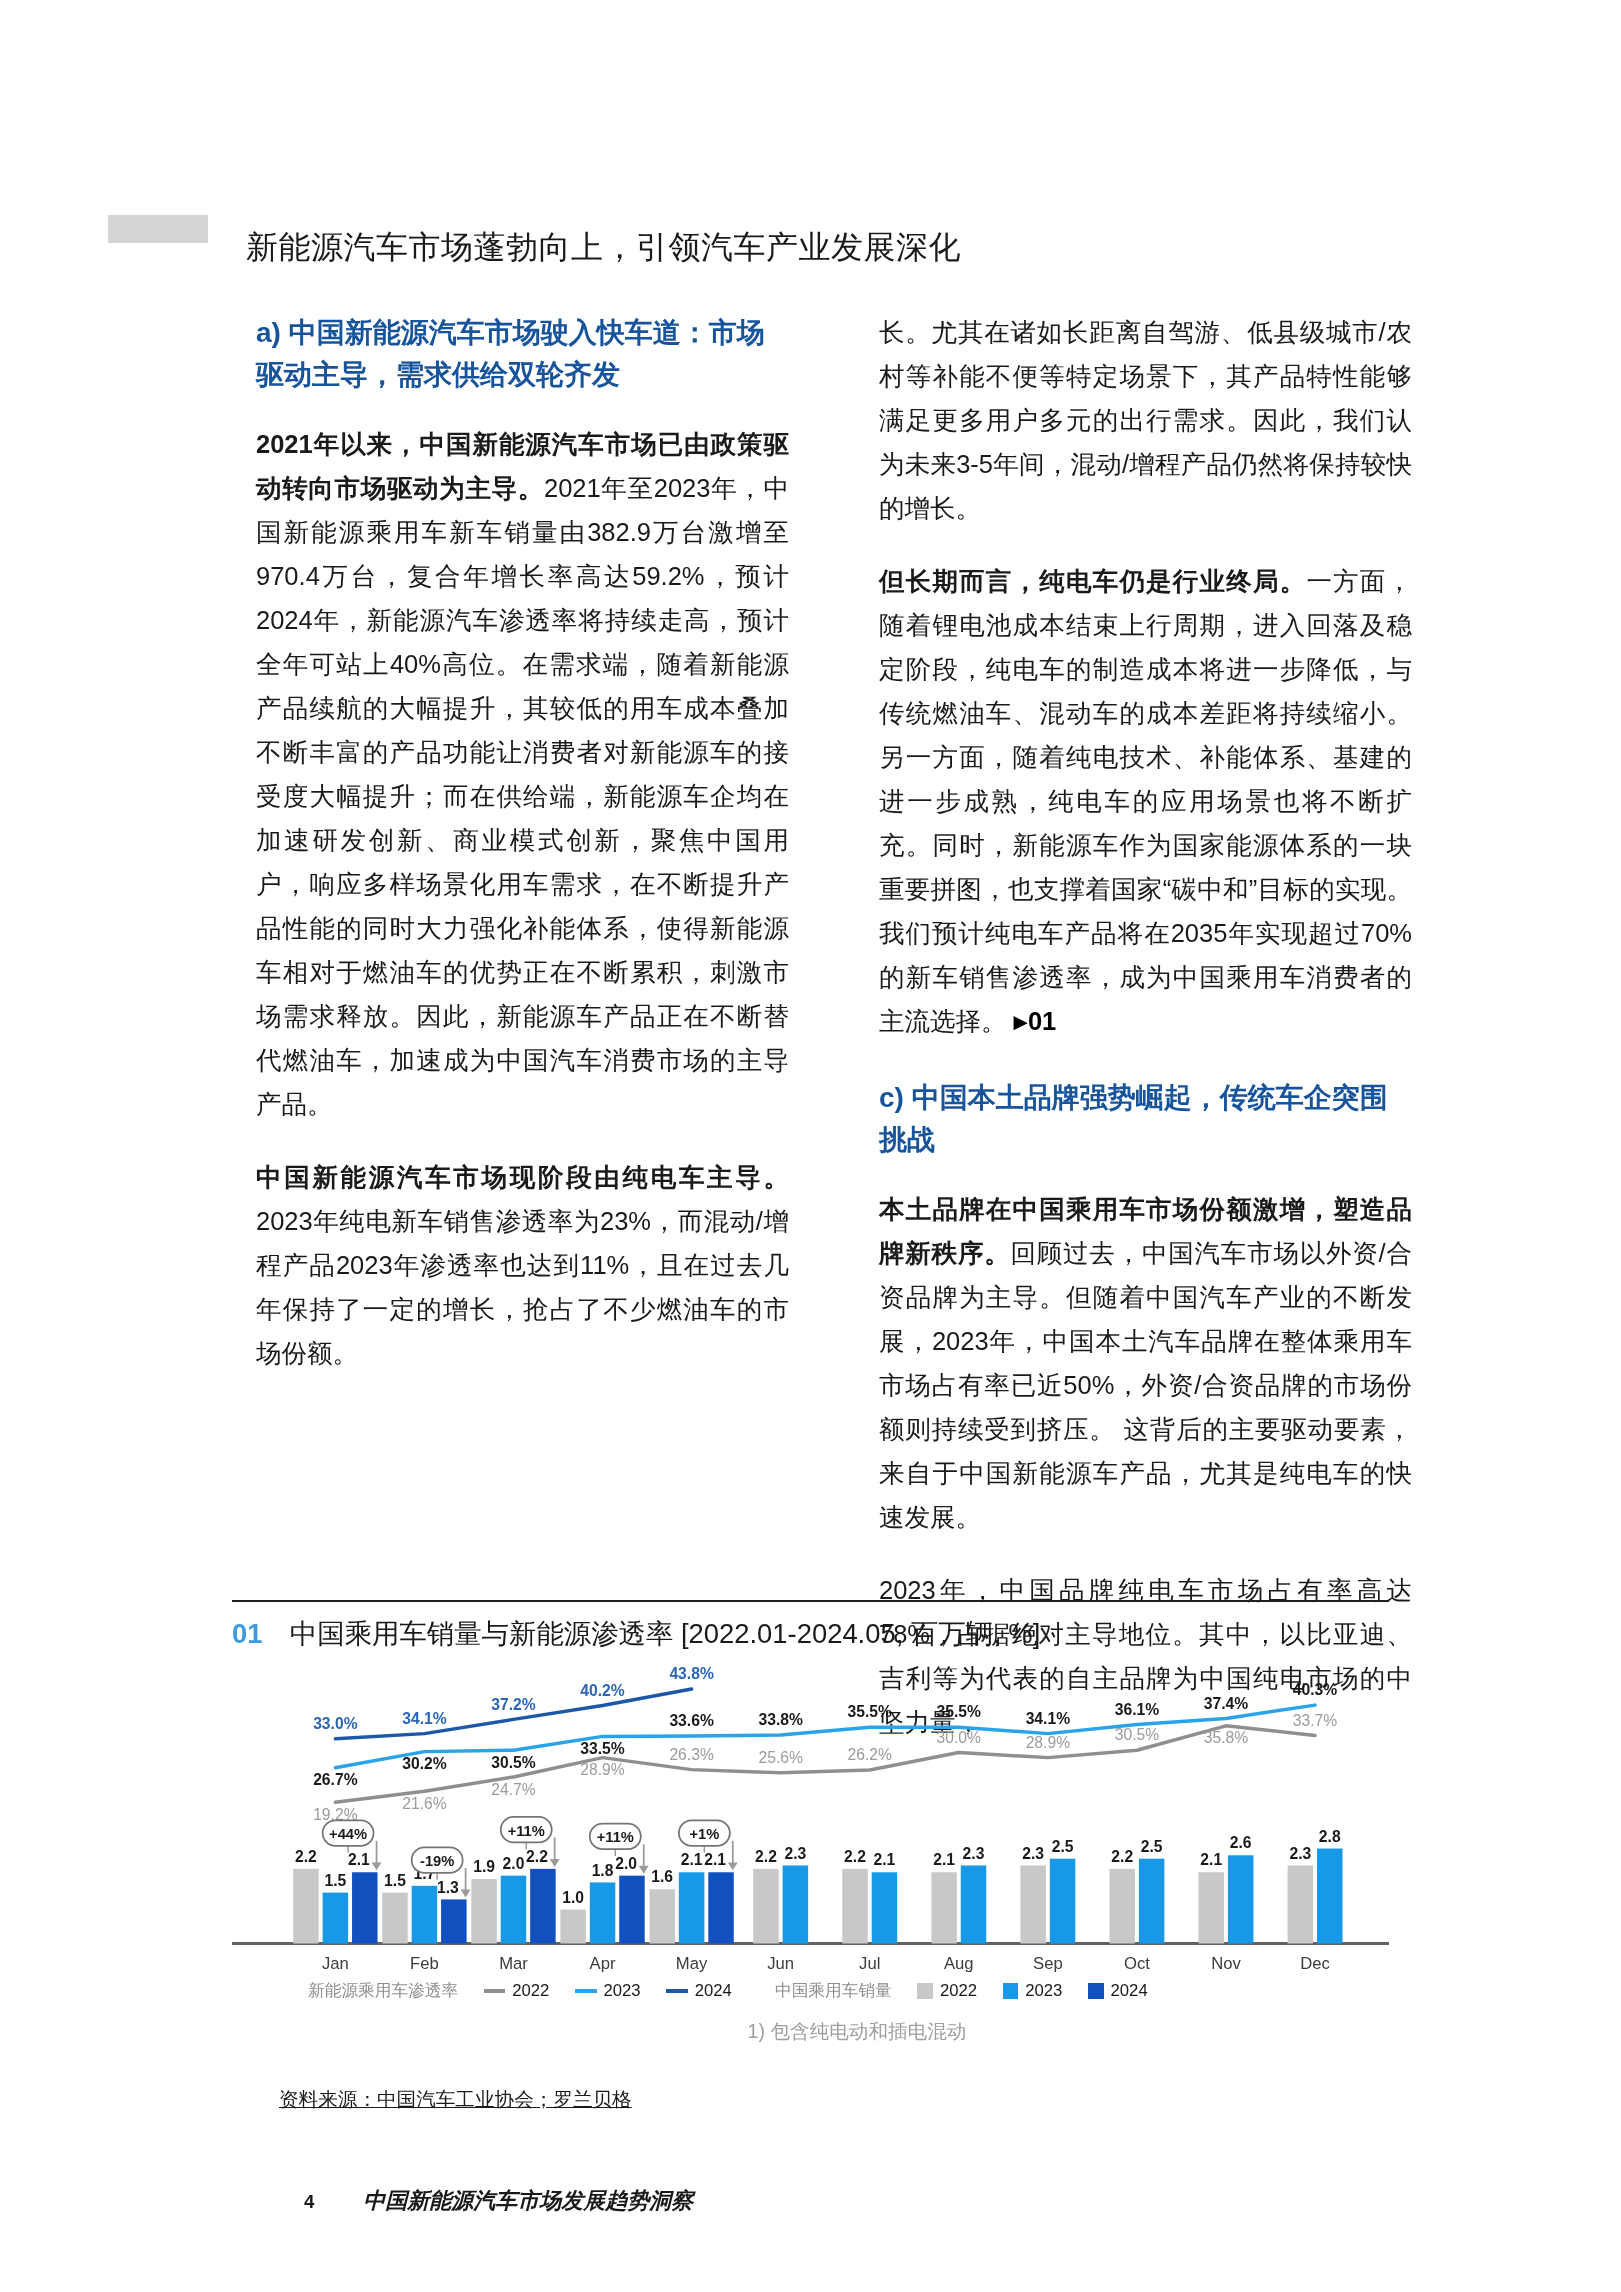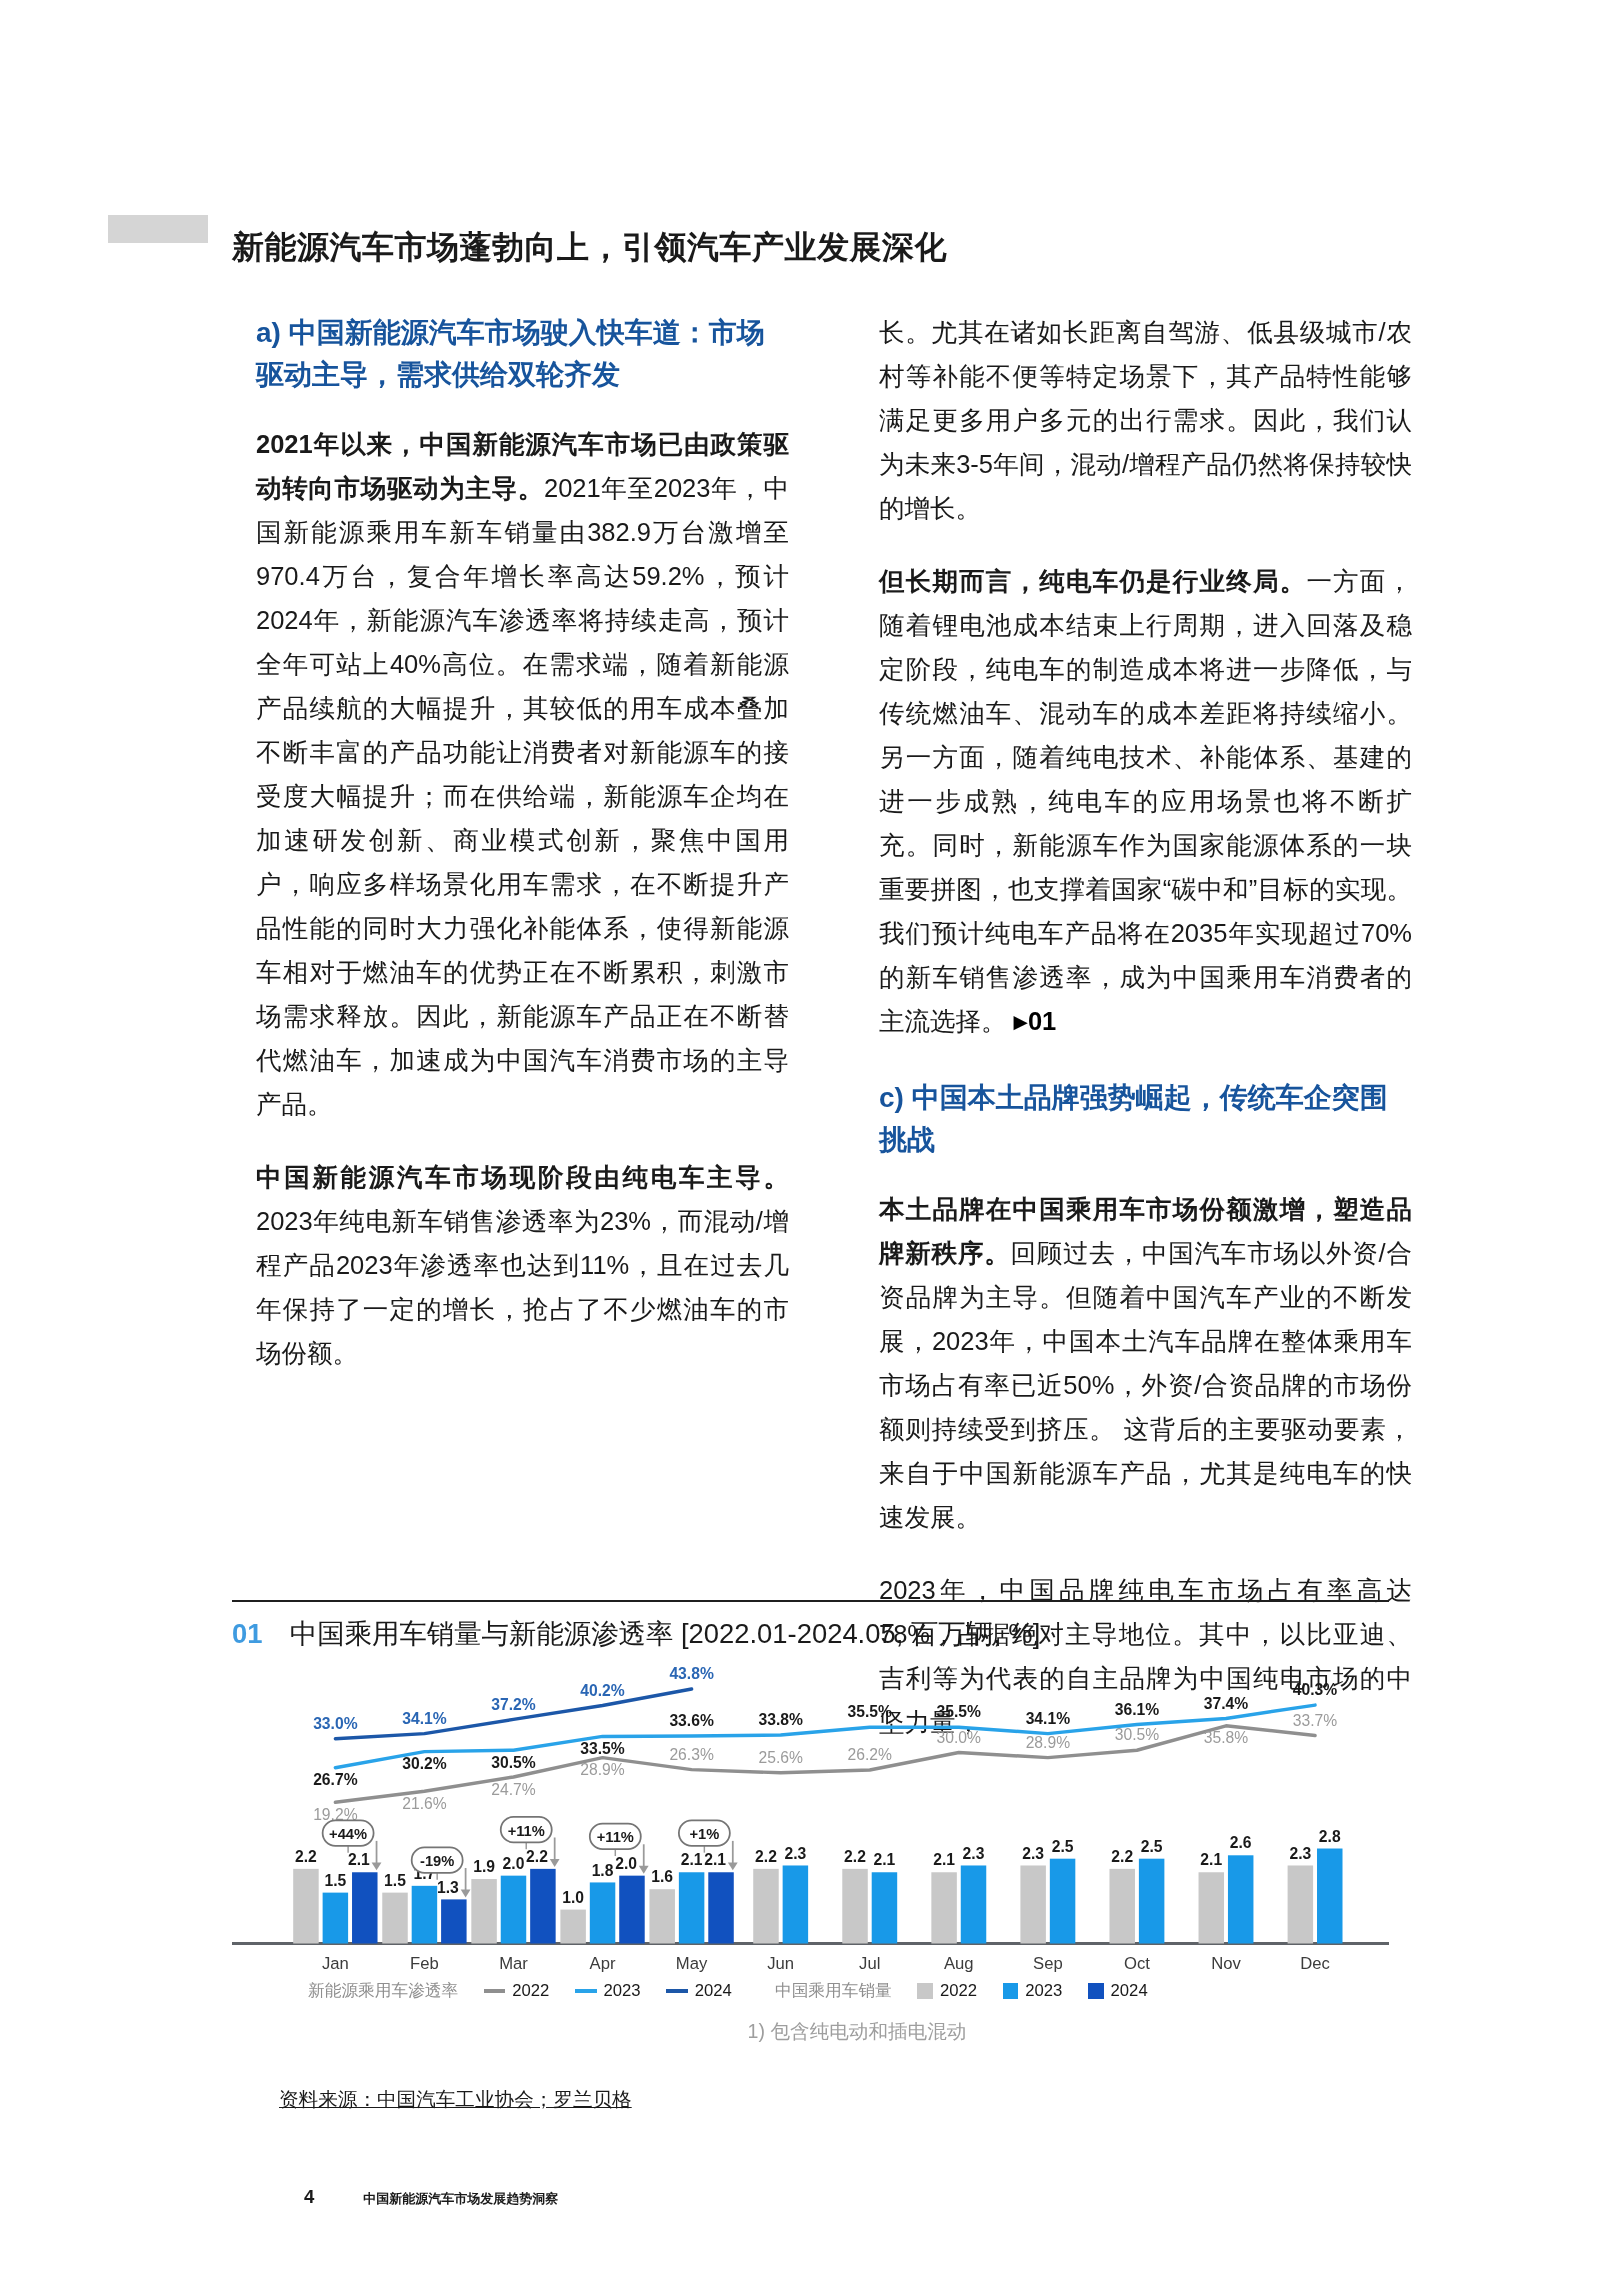--- a/index.html
+++ b/index.html
@@ -1,19 +1,19 @@
 <!DOCTYPE html>
 <html><head>
 <meta charset="utf-8">
 <style>
   html,body{margin:0;padding:0;background:#fff;}
   .page{position:relative;width:1621px;height:2293px;background:#ffffff;overflow:hidden;
         font-family:"Liberation Sans","DejaVu Sans",sans-serif;color:#1a1a1a;}
   .deco-block{position:absolute;left:108px;top:215px;width:100px;height:28px;background:#d5d5d5;}
-  .main-title{position:absolute;left:232px;top:201px;font-size:32px;font-weight:700;letter-spacing:0.5px;margin-top:25px;}
+  .main-title{position:absolute;left:246px;top:201px;font-size:32px;font-weight:400;letter-spacing:0.5px;margin-top:25px;}
   .columns{position:absolute;left:232px;top:310px;width:1157px;display:flex;gap:90px;margin-left:24px;}
   .col{width:533px;font-size:25.5px;line-height:44px;text-align:justify;}
   .col p{margin:0 0 29px;}
   .col p.tight{margin-bottom:0;}
   .sec-heading{color:#17549c;font-size:28px;line-height:42px;font-weight:700;margin:33px 0 25.5px;text-align:left;}
   .sec-heading.first{margin-top:2px;}
   .lead{font-weight:700;}
   .figref{color:#000000;font-weight:700;white-space:nowrap;}
   .figref .tri{font-size:18.6px;vertical-align:2px;}
   .figure{position:absolute;left:232px;top:1600px;width:1157px;border-top:2px solid #1f1f1f;padding-top:13.7px;}
@@ -24,21 +24,21 @@
   .legend{display:flex;align-items:center;gap:25.5px;padding-left:76px;font-size:16.7px;margin-top:2px;}
   .lg-group-label{color:#8f8f8f;}
   .lg-item{display:flex;align-items:center;gap:7px;justify-content:center;}
   .sw-line{width:21.6px;height:3.9px;display:inline-block;}
   .sw-box{width:15.7px;height:15.7px;display:inline-block;}
   .lg-sales{margin-left:17.6px;}
   .fig-footnote{color:#9e9e9e;font-size:19.6px;margin:15.7px 0 0 93px;text-align:center;}
   .fig-source{font-size:19.6px;margin:41px 0 0 47px;text-decoration:underline;}
   .page-footer{position:absolute;left:304px;top:2186px;display:flex;gap:49px;align-items:baseline;}
   .pf-num{font-size:18.6px;font-weight:700;}
-  .pf-title{font-size:13px;font-weight:700;}
+  .pf-title{font-size:22px;font-weight:700;font-style:italic;}
 </style>
 </head>
 <body>
 
 <div class="page">
 
   <div class="deco-block"></div>
   <h1 class="main-title">新能源汽车市场蓬勃向上，引领汽车产业发展深化</h1>
 
   <div class="columns">

